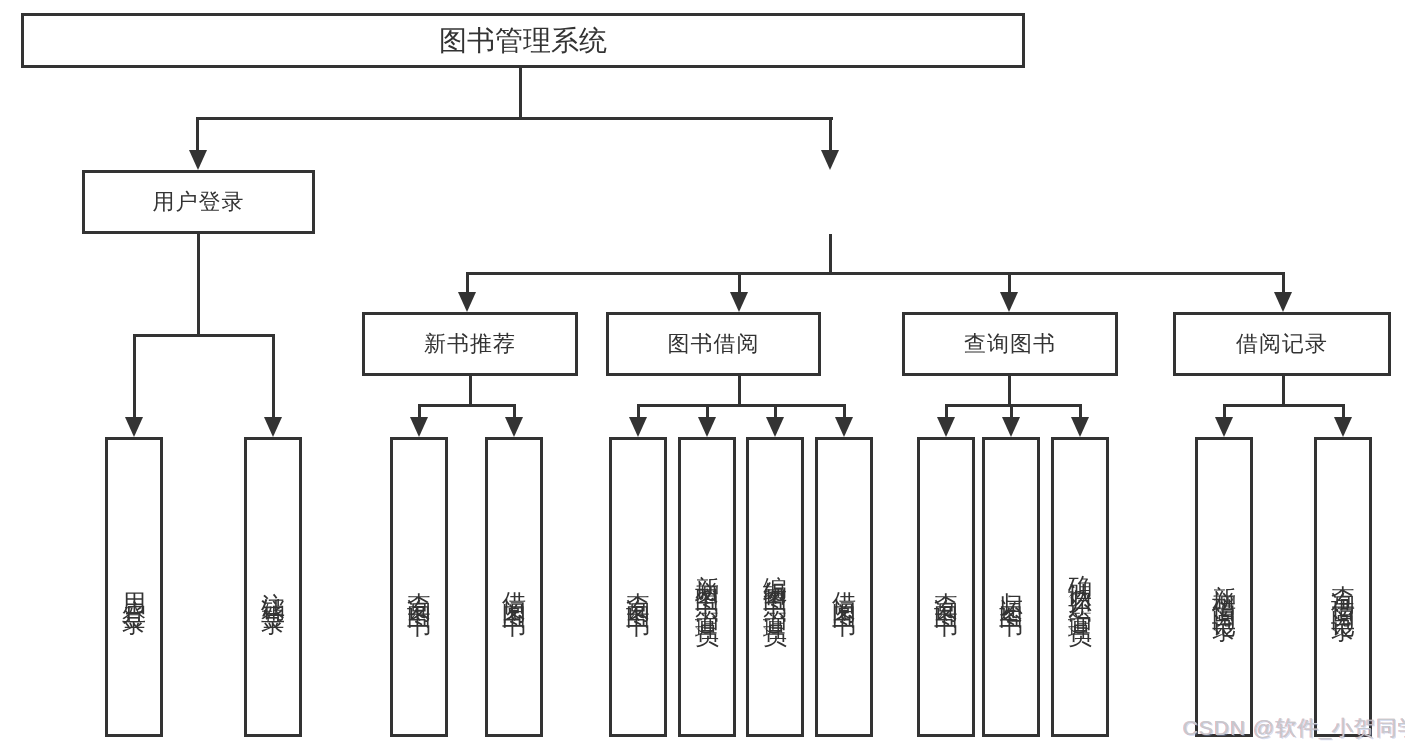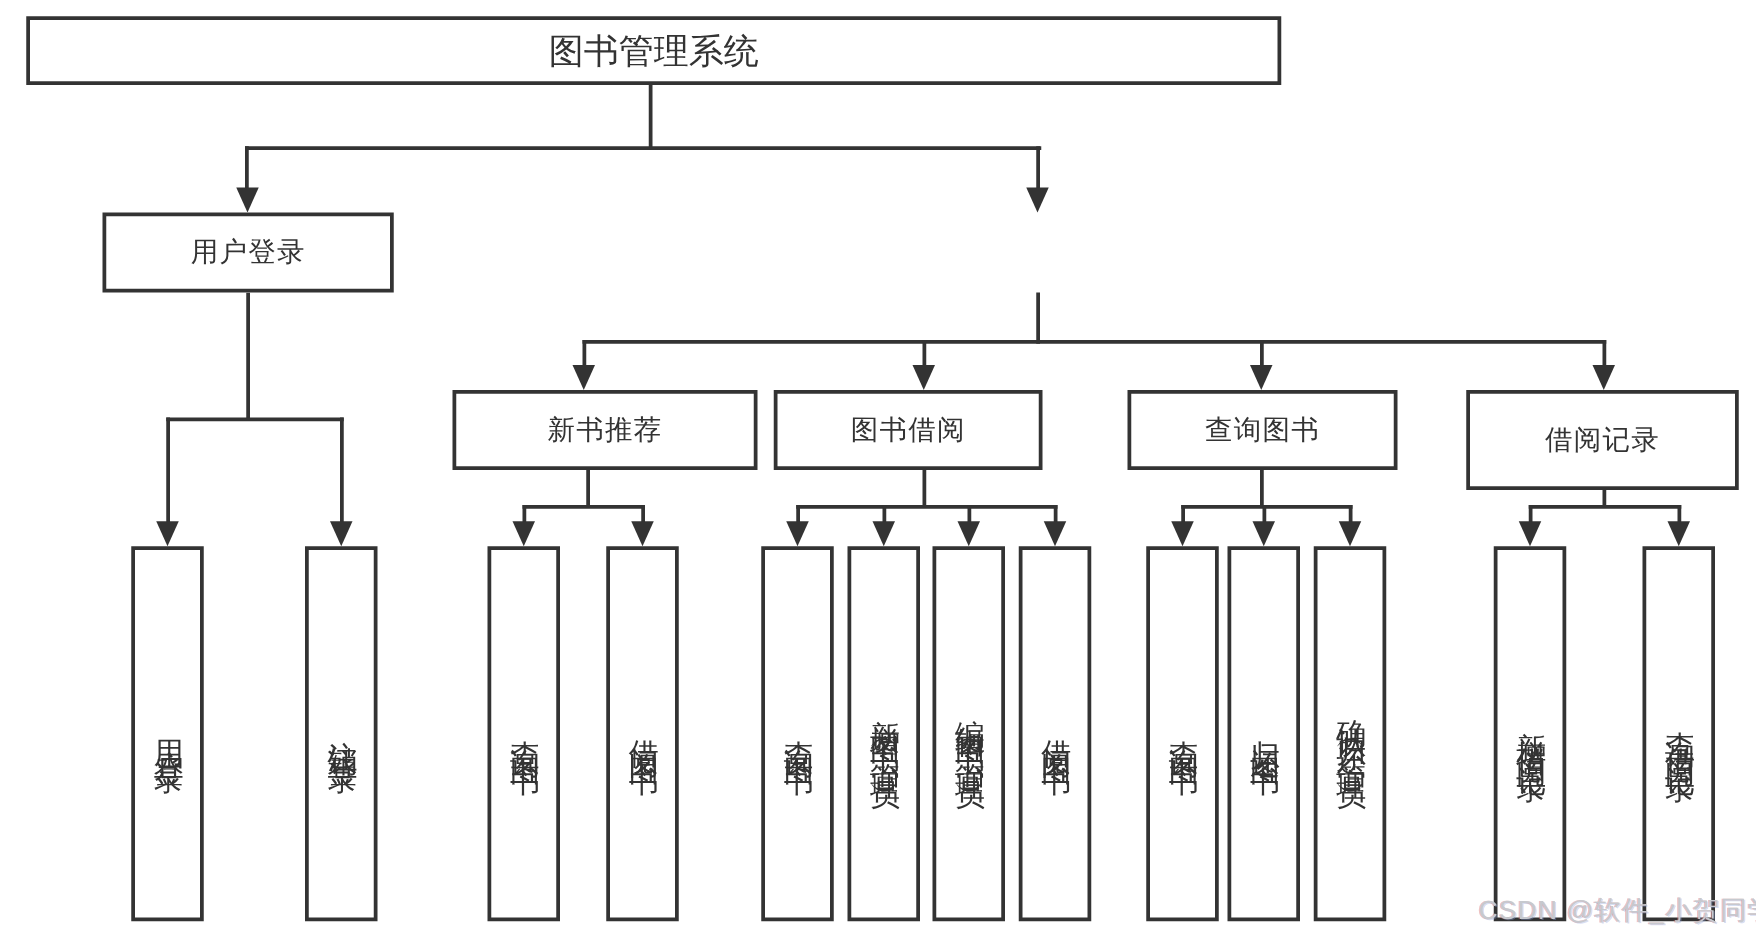--- a/index.html
+++ b/index.html
@@ -53,30 +53,30 @@
   <div class="line" style="left:466px;top:272px;width:819px;height:3px;"></div>
   <div class="line" style="left:466px;top:272px;width:3px;height:22px;"></div>
   <div class="arrow" style="left:458px;top:292px;"></div>
   <div class="line" style="left:738px;top:272px;width:3px;height:22px;"></div>
   <div class="arrow" style="left:730px;top:292px;"></div>
   <div class="line" style="left:1008px;top:272px;width:3px;height:22px;"></div>
   <div class="arrow" style="left:1000px;top:292px;"></div>
   <div class="line" style="left:1282px;top:272px;width:3px;height:22px;"></div>
   <div class="arrow" style="left:1274px;top:292px;"></div>
 
-  <div class="box hbox" style="left:362px;top:312px;width:244px;height:64px;">
+  <div class="box hbox" style="left:362px;top:312px;width:216px;height:64px;">
     <span>新书推荐</span>
   </div>
-  <div class="box hbox" style="left:619px;top:312px;width:215px;height:64px;">
+  <div class="box hbox" style="left:606px;top:312px;width:215px;height:64px;">
     <span>图书借阅</span>
   </div>
   <div class="box hbox" style="left:902px;top:312px;width:216px;height:64px;">
     <span>查询图书</span>
   </div>
-  <div class="box hbox" style="left:1173px;top:312px;width:218px;height:80px;">
+  <div class="box hbox" style="left:1173px;top:312px;width:218px;height:64px;">
     <span>借阅记录</span>
   </div>
 
   <div class="line" style="left:469px;top:376px;width:3px;height:30px;"></div>
   <div class="line" style="left:418px;top:404px;width:98px;height:3px;"></div>
   <div class="line" style="left:418px;top:404px;width:3px;height:15px;"></div>
   <div class="arrow" style="left:410px;top:417px;"></div>
   <div class="line" style="left:513px;top:404px;width:3px;height:15px;"></div>
   <div class="arrow" style="left:505px;top:417px;"></div>
 

